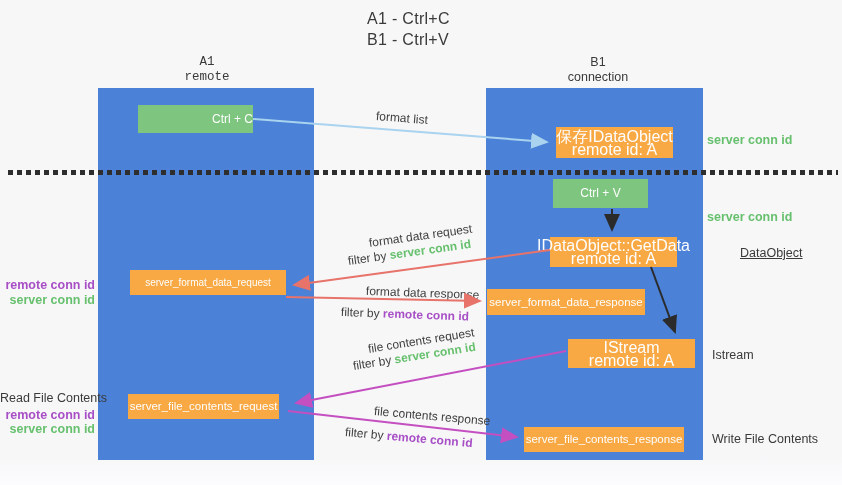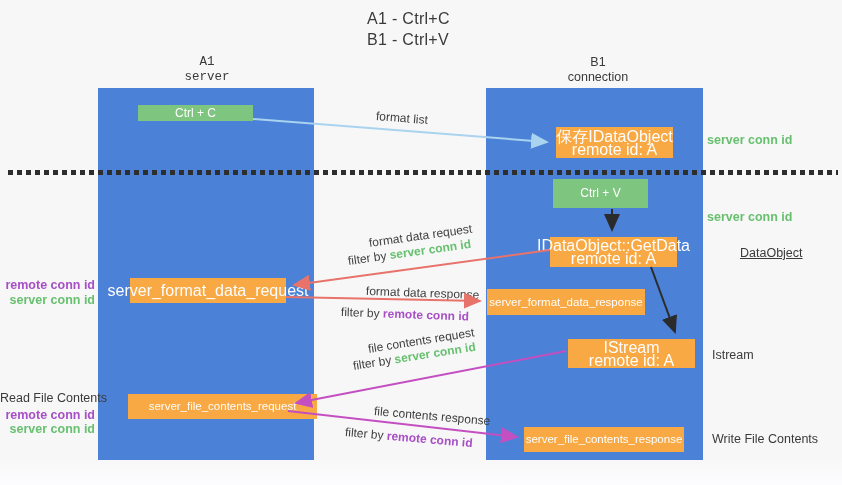--- a/index.html
+++ b/index.html
@@ -37,64 +37,64 @@
 
 <div class="canvas">
 
   <div class="abs title" style="left:367px; top:8px;">
     <div>A1 - Ctrl+C</div>
     <div>B1 - Ctrl+V</div>
   </div>
 
   <div class="abs col-header" style="left:146px; top:55px; width:122px;font-family:Liberation Mono, monospace;">
     <div>A1</div>
-    <div>server</div>
+    <div>remote</div>
   </div>
   <div class="abs col-header" style="left:537px; top:55px; width:122px;">
     <div>B1</div>
     <div>connection</div>
   </div>
 
   <div class="abs column" style="left:98px; top:88px; width:216px; height:372px;"></div>
   <div class="abs column" style="left:486px; top:88px; width:217px; height:372px;"></div>
 
   <div class="abs divider" style="left:8px; top:170px; width:830px;"></div>
 
-  <div class="abs box green" style="left:138px; top:105px; width:115px; height:16px;">
+  <div class="abs box green" style="left:138px; top:105px; width:115px; height:28px;align-items:flex-end;">
     <span class="bl">Ctrl + C</span>
   </div>
 
   <div class="abs box orange" style="left:556px; top:127px; width:117px; height:31px;">
     <span class="bl">保存IDataObject</span>
     <span class="bl">remote id: A</span>
   </div>
 
   <div class="abs box green" style="left:553px; top:179px; width:95px; height:29px;">
     <span class="bl">Ctrl + V</span>
   </div>
 
   <div class="abs box orange" style="left:550px; top:237px; width:127px; height:30px;">
     <span class="bl">IDataObject::GetData</span>
     <span class="bl">remote id: A</span>
   </div>
 
-  <div class="abs box orange" style="left:130px; top:278px; width:156px; height:25px; font-size:16px;">
+  <div class="abs box orange" style="left:130px; top:270px; width:156px; height:25px; font-size:10px;">
     <span class="bl">server_format_data_request</span>
   </div>
 
   <div class="abs box orange" style="left:487px; top:289px; width:158px; height:26px; font-size:11.5px;justify-content:center;">
     <span class="bl">server_format_data_response</span>
   </div>
 
   <div class="abs box orange" style="left:568px; top:339px; width:127px; height:29px;">
     <span class="bl">IStream</span>
     <span class="bl">remote id: A</span>
   </div>
 
-  <div class="abs box orange" style="left:128px; top:394px; width:189px; height:25px; font-size:11.5px;">
+  <div class="abs box orange" style="left:128px; top:394px; width:151px; height:25px; font-size:11.5px;">
     <span class="bl">server_file_contents_request</span>
   </div>
 
   <div class="abs box orange" style="left:524px; top:427px; width:160px; height:25px; font-size:11.5px;">
     <span class="bl">server_file_contents_response</span>
   </div>
 
   <div class="abs side-green" style="left:707px; top:133px;">server conn id</div>
   <div class="abs side-green" style="left:707px; top:210px;">server conn id</div>
   <div class="abs side-label" style="left:740px; top:246px;text-decoration:underline;">DataObject</div>

